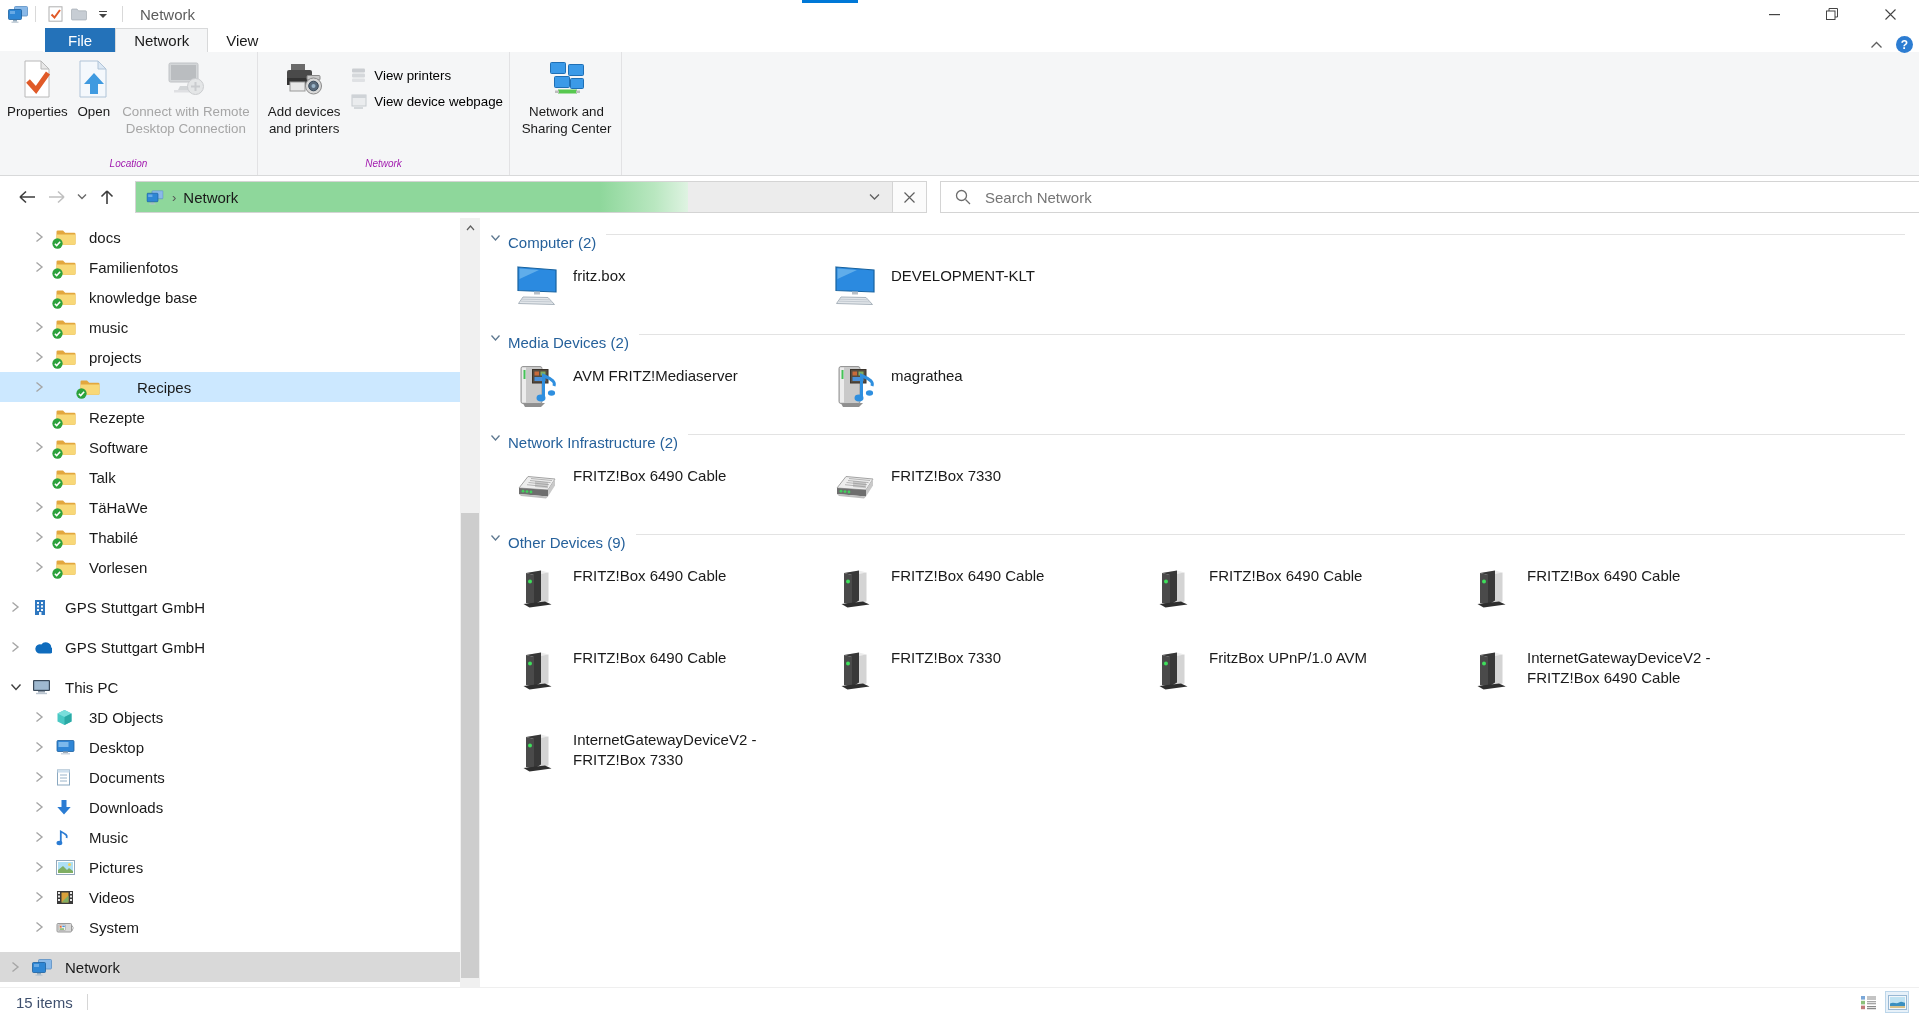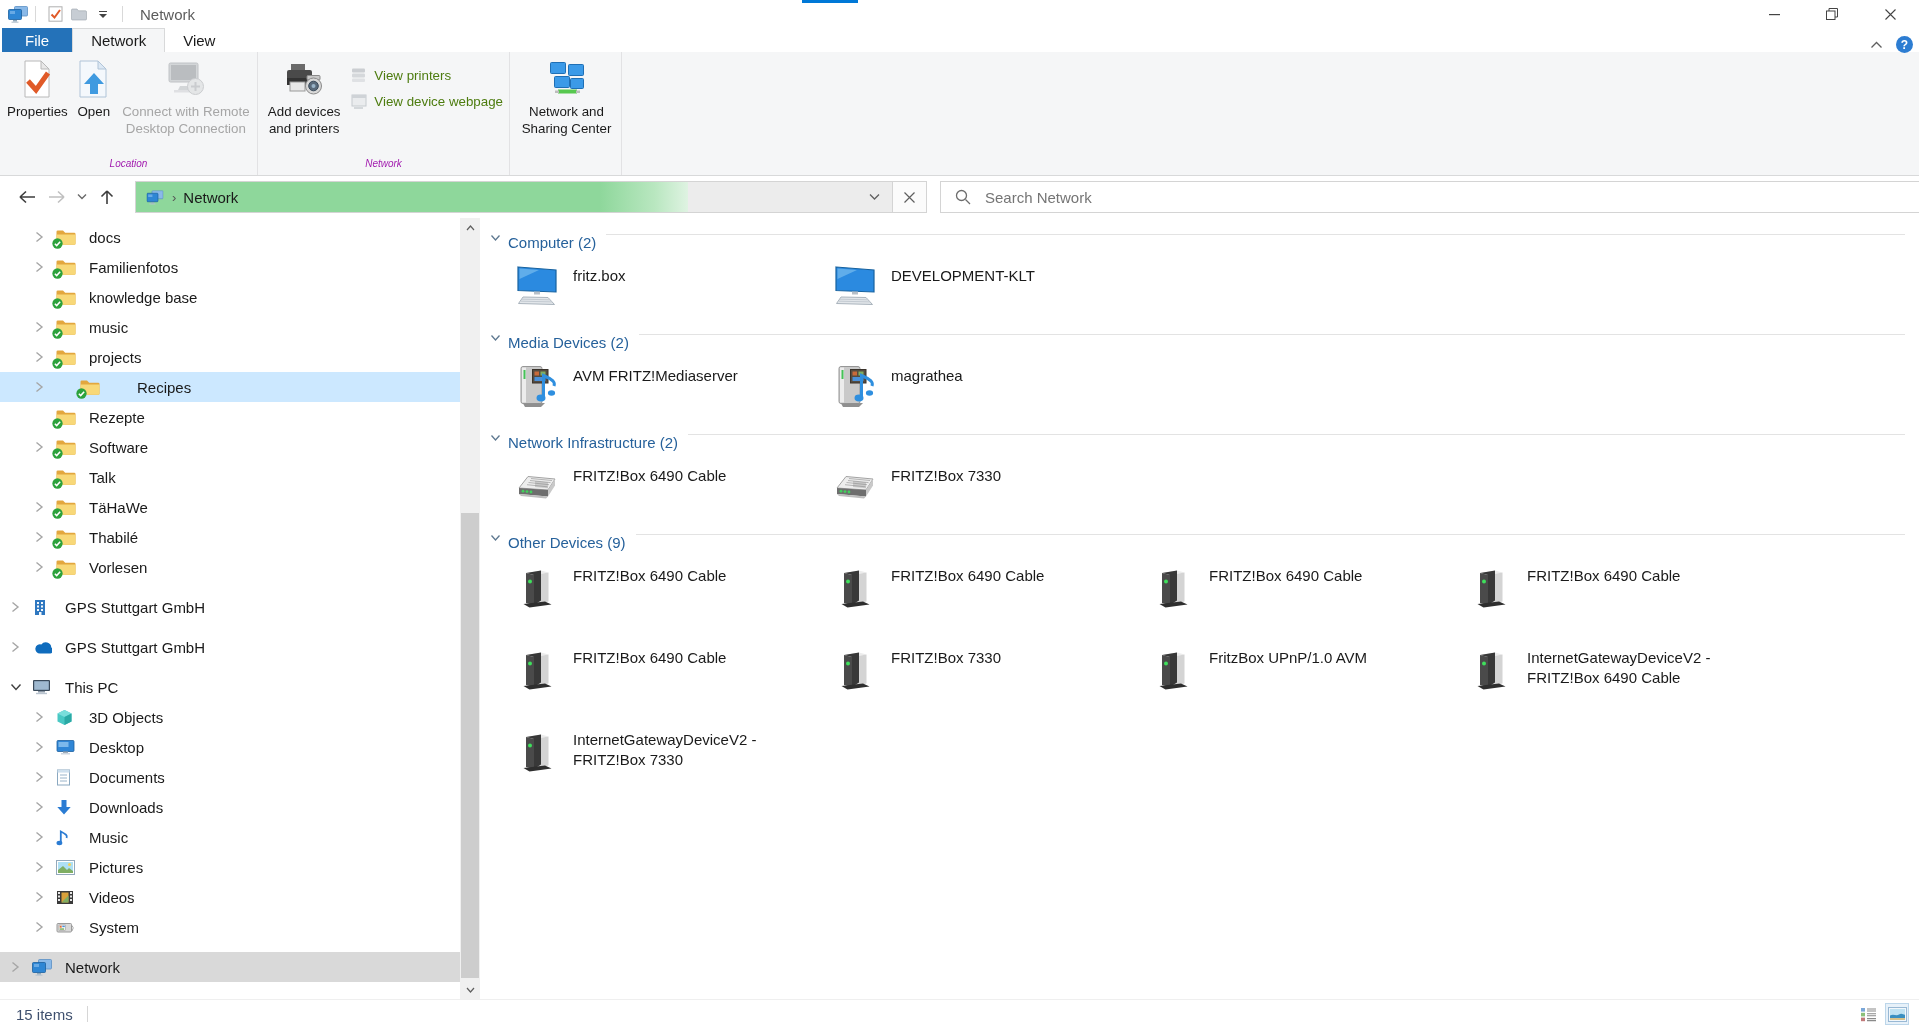--- a/index.html
+++ b/index.html
@@ -13,21 +13,21 @@
   .qat-btn{width:24px;height:24px;border:none;background:transparent;display:flex;align-items:center;justify-content:center;padding:0;}
   .qat-caret{flex-direction:column;}
   .qat-caret .bar{width:8px;height:1px;background:#444;margin-bottom:2px;}
   .qat-caret .tri{width:0;height:0;border-left:4px solid transparent;border-right:4px solid transparent;border-top:4px solid #444;}
   .title-text{color:#5c5c5c;margin-left:10px;}
   .topline{position:absolute;left:802px;top:0;width:56px;height:3px;background:#0078d7;}
   .win-controls{position:absolute;right:0;top:0;display:flex;}
   .win-btn{width:58px;height:28px;display:flex;align-items:center;justify-content:center;}
 
   
-  .tabstrip{height:24px;display:flex;align-items:stretch;padding-left:2px;background:#fff;position:relative;}
+  .tabstrip{height:24px;display:flex;align-items:stretch;padding-left:2px;background:#fff;position:relative;margin-left:43px;}
   .tab{display:flex;align-items:center;padding:0 18px;color:#1a1a1a;}
   .tab.file{background:#2472b9;color:#fff;padding:0 23px;}
   .tab.active{background:#f5f6f7;border:1px solid #d8d9da;border-bottom:none;position:relative;z-index:2;}
   .tab-extras{position:absolute;right:6px;top:8px;display:flex;align-items:center;gap:13px;z-index:3;}
   .help-circle{width:17px;height:17px;border-radius:50%;background:#2d7dd2;color:#fff;font-size:12px;font-weight:bold;display:flex;align-items:center;justify-content:center;}
 
   
   .ribbon{height:124px;background:#f5f6f7;border-bottom:1px solid #d8d9da;display:flex;margin-top:-1px;}
   .rgroup{display:flex;flex-direction:column;border-right:1px solid #e2e2e4;box-sizing:border-box;}
   .rgroup.g1{width:258px;}
@@ -36,21 +36,21 @@
   .rgroup-body{flex:1;display:flex;align-items:flex-start;padding:2px 2px 0 4px;}
   .rgroup-label{height:21px;text-align:center;color:#a21caf;font-size:10px;line-height:19px;font-style:italic;}
   .rb-big{display:flex;flex-direction:column;align-items:center;padding:2px 3px 0;background:transparent;border:none;}
   .rb-big .ricon{width:40px;height:40px;margin:4px 0 4px;}
   .rb-big .lbl{text-align:center;line-height:17px;color:#1a1a1a;}
   .rb-big.disabled .lbl{color:#a6a6a6;}
   .rb-big.disabled .ricon, .rb-small.disabled .sicon{opacity:.6;filter:grayscale(60%);}
   .rb-col{display:flex;flex-direction:column;padding-top:11px;gap:4px;}
   .rb-small{display:flex;align-items:center;height:22px;padding:0 4px;border:none;background:transparent;}
   .rb-small .sicon{width:18px;height:18px;margin-right:6px;}
-  .rb-small .slbl{color:#4d7c0f;white-space:nowrap;}
+  .rb-small .slbl{color:#000000;white-space:nowrap;}
   .lblw140{max-width:150px;} .lblw90{max-width:90px;} .lblw104{max-width:104px;}
 
   
   .navrow{position:relative;height:41px;background:#fff;display:flex;align-items:center;padding-left:12px;}
   .nav-btn{width:30px;height:30px;display:flex;align-items:center;justify-content:center;border:none;background:transparent;padding:0;}
   .addressbar{position:absolute;left:135px;top:5px;width:790px;height:30px;border:1px solid #d4d4d4;background:#ececec;display:flex;align-items:stretch;}
   .addr-progress{position:absolute;left:0;top:0;bottom:0;width:552px;background:linear-gradient(90deg,#8ed79b 0%,#8ed79b 84%,#b9e7c0 94%,#dff3e2 100%);}
   .addr-crumbs{position:relative;display:flex;align-items:center;padding-left:9px;flex:1;gap:7px;}
   .crumb-sep{color:#555;font-size:13px;}
   .addr-dropdown{position:relative;width:36px;display:flex;align-items:center;justify-content:center;border:none;background:transparent;}
@@ -81,21 +81,21 @@
   .chead{display:flex;align-items:flex-start;height:18px;margin-bottom:12px;}
   .chead .hchev{margin-right:7px;display:flex;}
   .ctitle{color:#26619b;white-space:nowrap;}
   .rule{flex:1;height:1px;background:#e3e3e3;margin-left:10px;}
   .cgrid{display:grid;grid-template-columns:repeat(4,318px);row-gap:38px;padding-left:25px;}
   .citem{display:flex;width:318px;min-height:44px;}
   .cicon{width:44px;height:44px;flex:none;}
   .clabel{margin-left:14px;margin-top:2px;line-height:20px;max-width:248px;}
 
   
-  .statusbar{position:absolute;left:0;right:0;bottom:0;height:28px;display:flex;align-items:center;border-top:1px solid #efefef;background:#fff;}
+  .statusbar{position:absolute;left:0;right:0;bottom:12px;height:28px;display:flex;align-items:center;border-top:1px solid #efefef;background:#fff;}
   .sb-count{margin-left:16px;color:#3f506e;}
   .sb-sep{width:1px;height:16px;background:#d6d6d6;margin-left:14px;}
   .sb-views{margin-left:auto;margin-right:10px;display:flex;gap:5px;}
   .sb-view{width:24px;height:22px;display:flex;align-items:center;justify-content:center;border:1px solid transparent;background:transparent;padding:0;}
   .sb-view.active{border-color:#bcd6ea;background:#e7f1f9;}
 </style>
 </head>
 <body>
 
 <div id="window">

